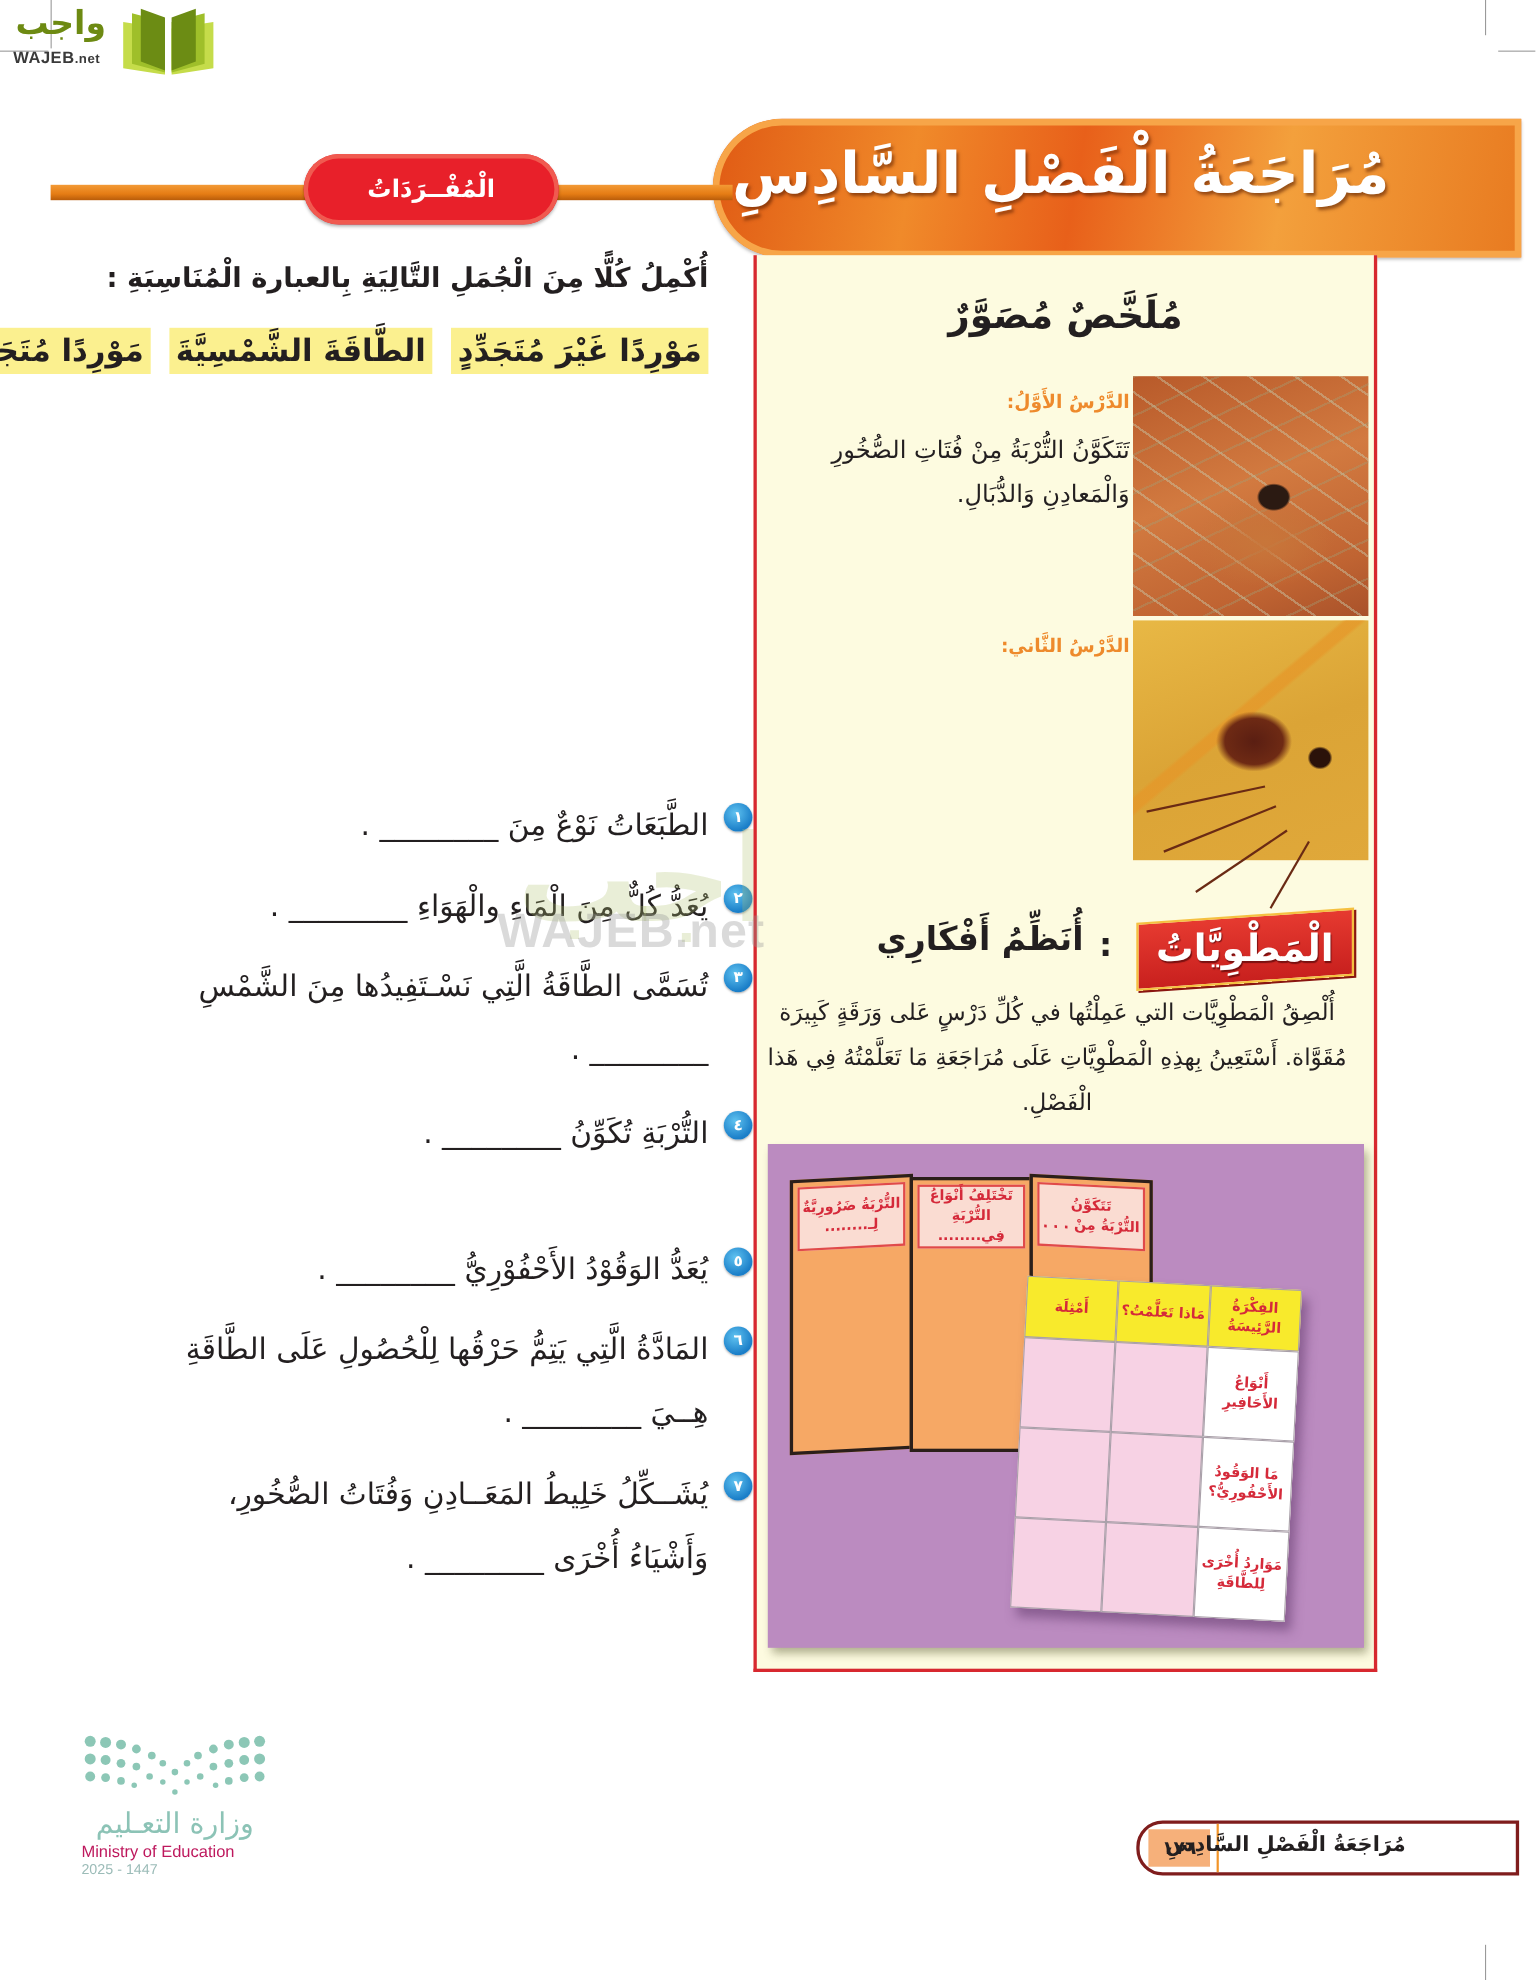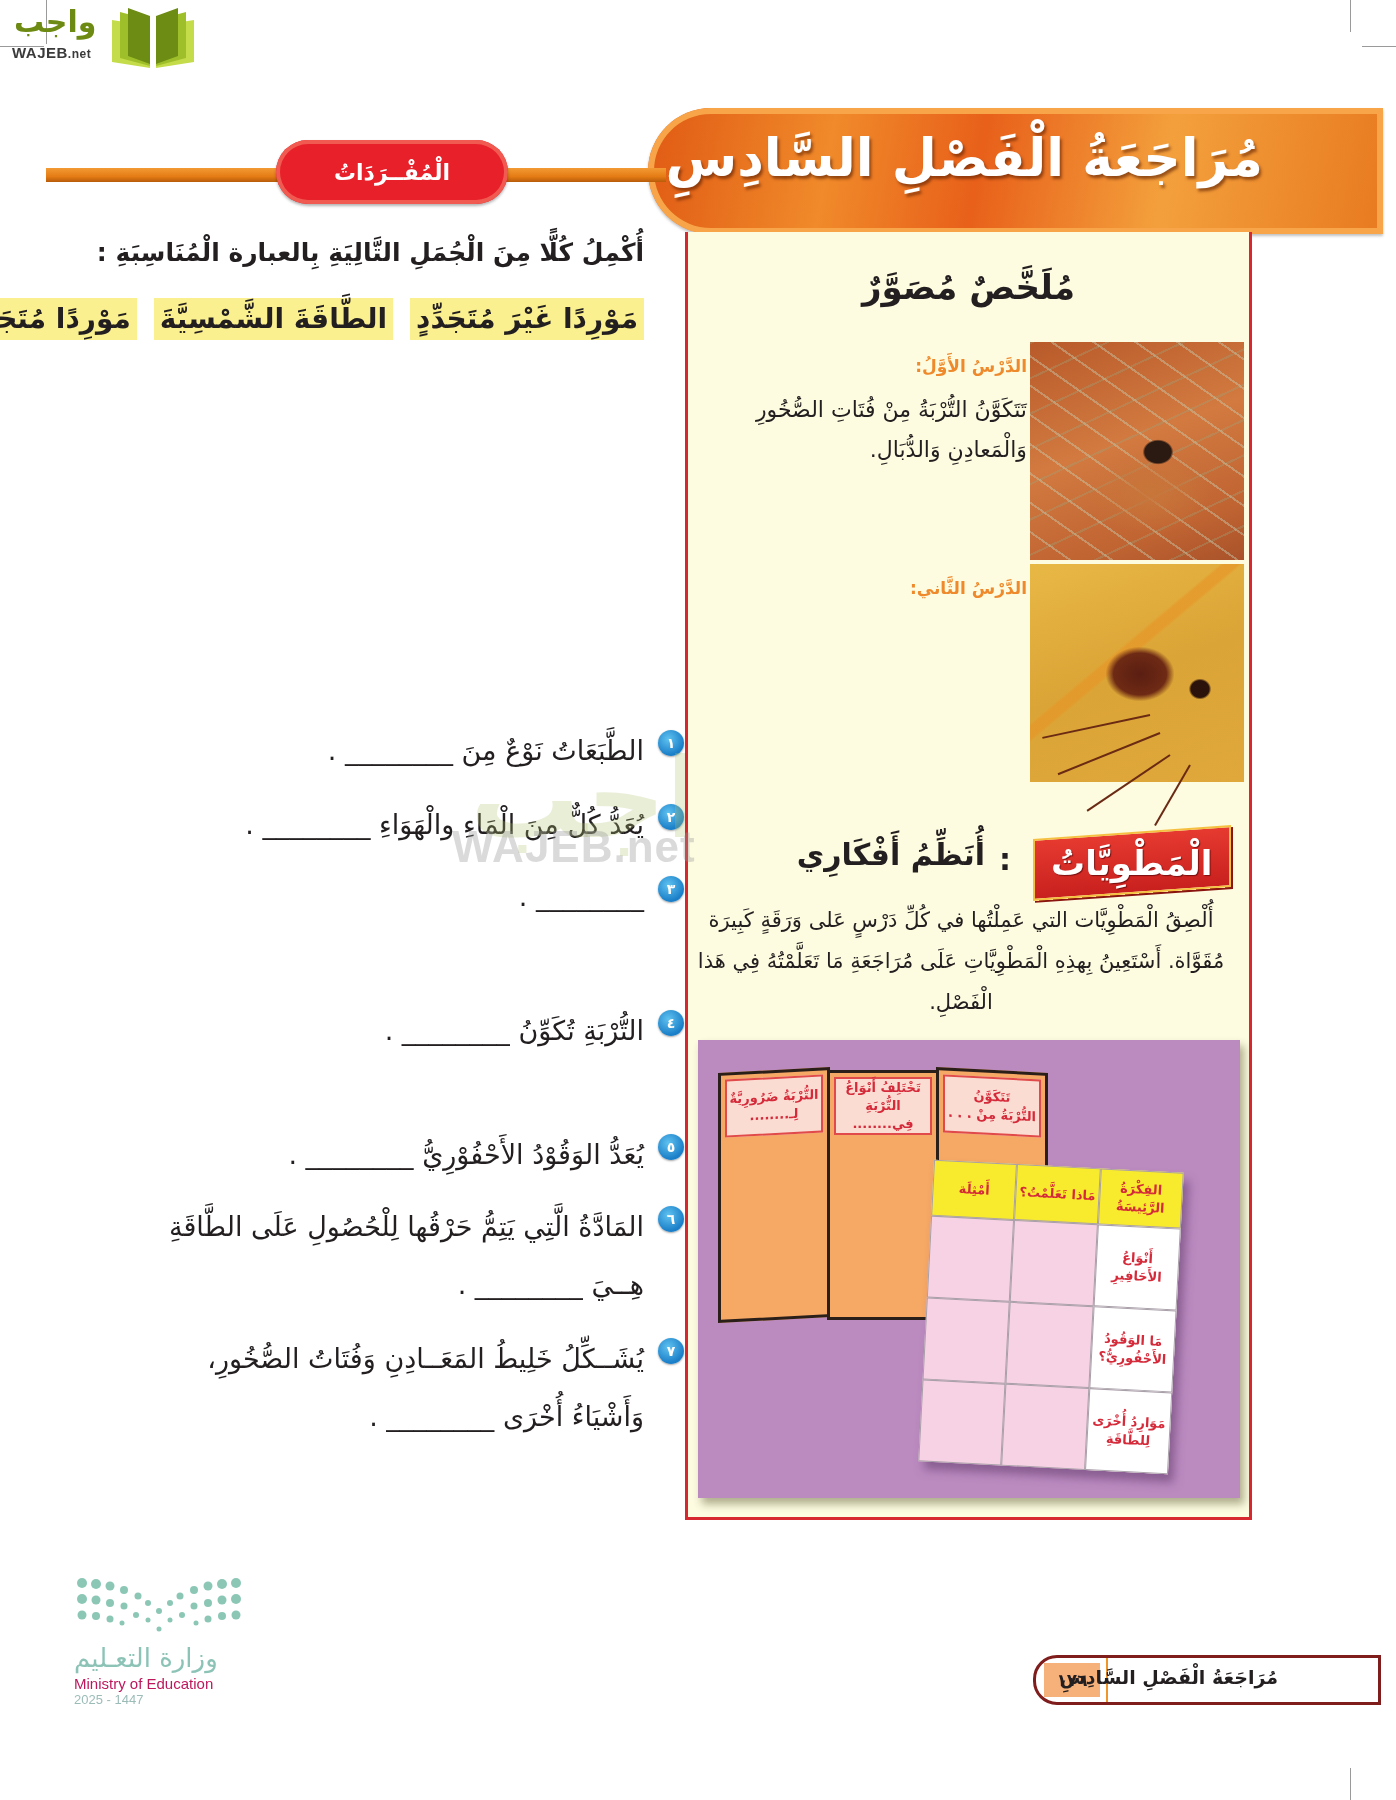--- a/index.html
+++ b/index.html
@@ -104,21 +104,21 @@
   .chart-cell.side { background: #ffffff; }
   .chart-cell span { color: #d52a3a; font-size: 13px; font-weight: bold; direction: rtl; line-height: 18px; }
 
   
   .watermark { position: absolute; left: 452px; top: 822px; font-size: 44px; font-weight: bold; color: rgba(150,150,150,0.35); font-family: "Liberation Sans", sans-serif; letter-spacing: 1px; }
   .watermark-ar { position: absolute; left: 470px; top: 735px; font-size: 110px; font-weight: bold; color: rgba(175,195,110,0.28); direction: rtl; }
 
   
   .ministry { position: absolute; left: 74px; top: 1575px; width: 180px; }
   .ministry-dots { width: 170px; height: 60px; }
-  .ministry-ar { font-size: 26px; color: #8cc3b6; direction: rtl; text-align: left; width: 170px; margin-top: 4px; }
+  .ministry-ar { font-size: 26px; color: #8cc3b6; direction: rtl; text-align: center; width: 170px; margin-top: 4px; }
   .ministry-en { font-size: 15px; color: #be185d; font-family: "Liberation Sans", sans-serif; margin-top: 2px; }
   .ministry-year { font-size: 13px; color: #9cbcb8; font-family: "Liberation Sans", sans-serif; }
 
   
   .footer-box { position: absolute; left: 1033px; top: 1655px; width: 348px; height: 50px; border: 3px solid #7f1d1d; border-radius: 24px 0 0 24px; background: #fff; }
   .footer-page { position: absolute; left: 8px; top: 5px; width: 56px; height: 34px; background: #f6b07a; display: flex; align-items: center; justify-content: center; font-size: 17px; font-weight: bold; }
   .footer-divider { position: absolute; left: 70px; top: 0; width: 2px; height: 44px; background: #f29528; }
   .footer-title { position: absolute; right: 100px; top: 8px; font-size: 19px; font-weight: bold; direction: rtl; }
 </style>
 </head>
@@ -168,20 +168,21 @@
   <div class="q" style="top:0px;">
     <div class="q-num">١</div>
     <div class="q-text">الطَّبَعَاتُ نَوْعٌ مِنَ ________ .</div>
   </div>
   <div class="q" style="top:74px;">
     <div class="q-num">٢</div>
     <div class="q-text">يُعَدُّ كُلٌّ مِنَ الْمَاءِ والْهَوَاءِ ________ .</div>
   </div>
   <div class="q" style="top:146px;">
     <div class="q-num">٣</div>
+    <div class="q-text">تُسَمَّى الطَّاقَةُ الَّتِي نَسْـتَفِيدُها مِنَ الشَّمْسِ</div>
     <div class="q-text">________ .</div>
   </div>
   <div class="q" style="top:280px;">
     <div class="q-num">٤</div>
     <div class="q-text">التُّرْبَةِ تُكَوِّنُ ________ .</div>
   </div>
   <div class="q" style="top:404px;">
     <div class="q-num">٥</div>
     <div class="q-text">يُعَدُّ الوَقُوْدُ الأَحْفُوْرِيُّ ________ .</div>
   </div>

